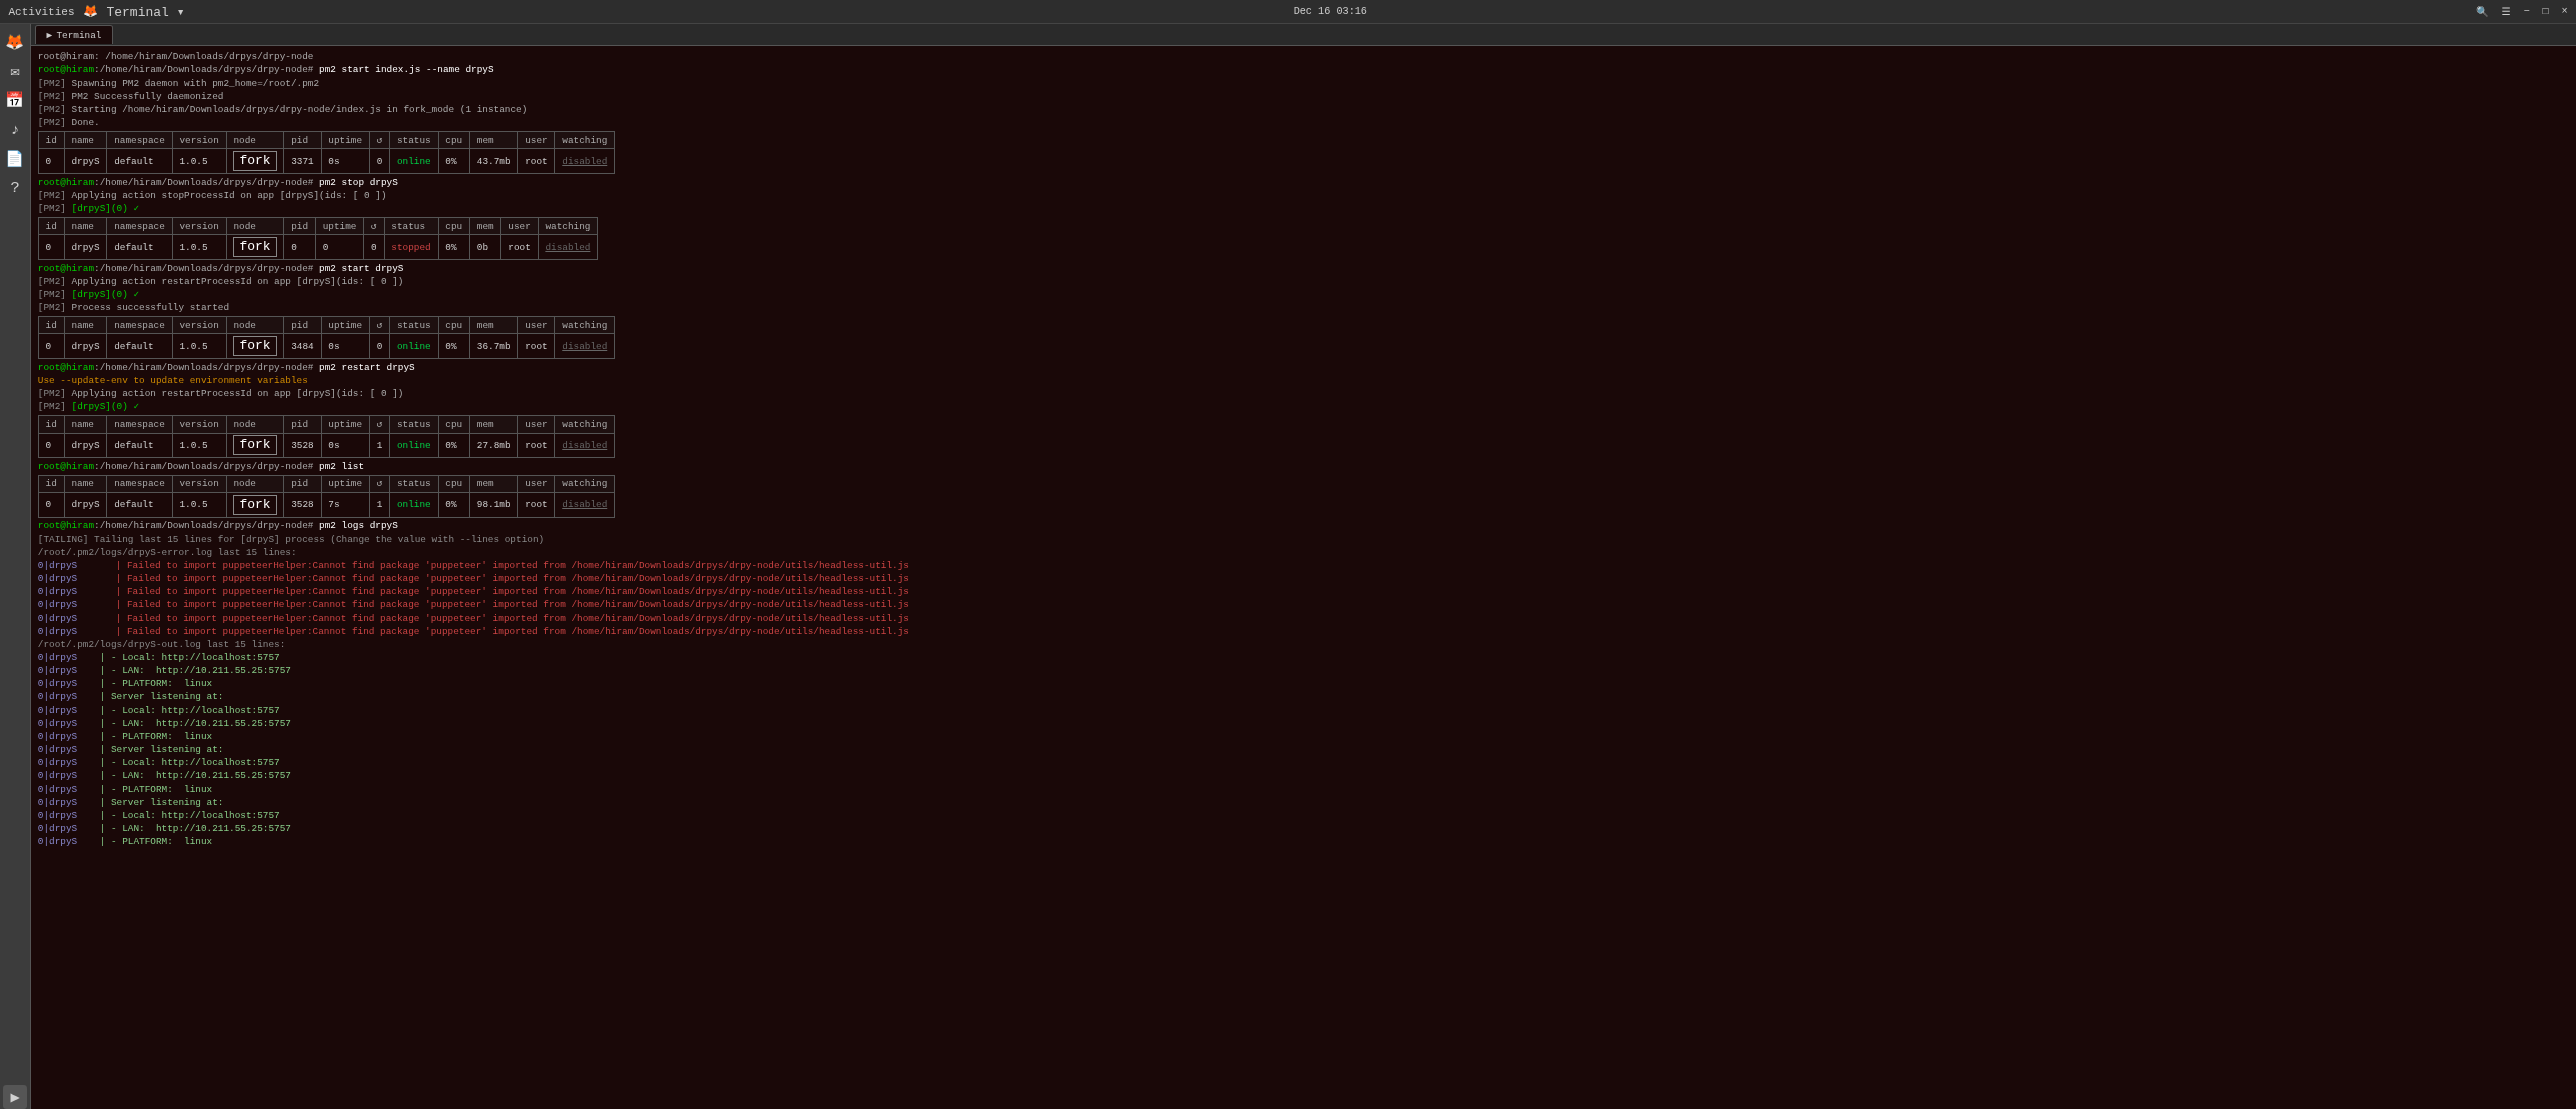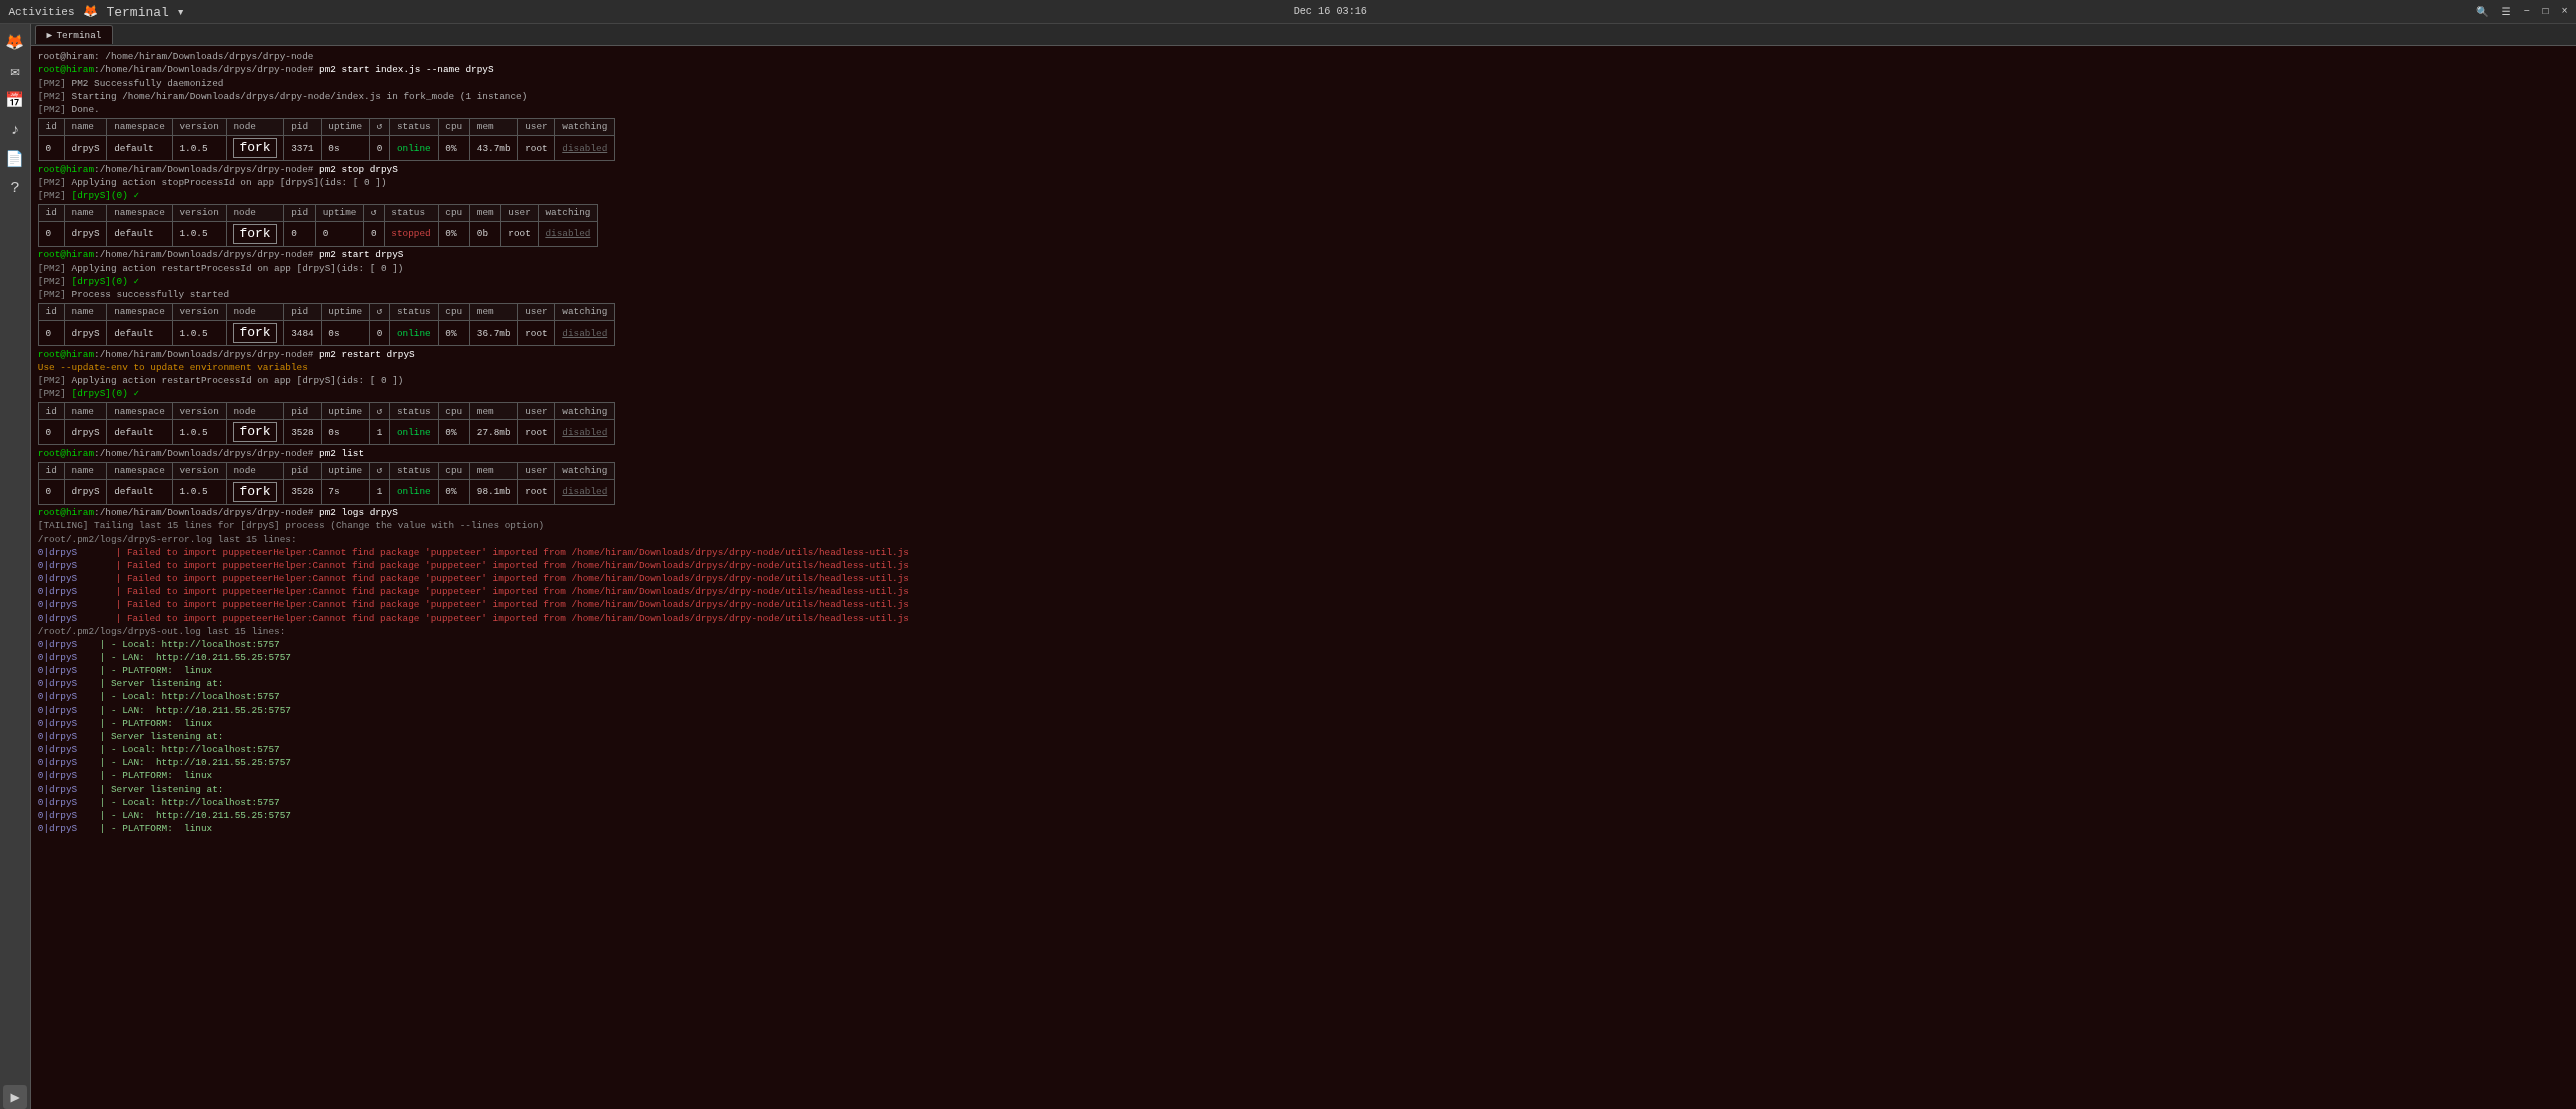--- a/index.html
+++ b/index.html
@@ -210,20 +210,21 @@
         <span>▶</span>
         <span>Terminal</span>
       </div>
     </div>
 
     <div class="terminal-content">
 
       <span class="line"><span style="color:#aaa;">root@hiram: /home/hiram/Downloads/drpys/drpy-node</span></span>
 
       <span class="line"><span class="prompt">root@hiram</span><span style="color:#aaa;">:/home/hiram/Downloads/drpys/drpy-node#</span><span class="cmd"> pm2 start index.js --name drpyS</span></span>
+      <span class="line"><span class="pm2-tag">[PM2] </span><span class="pm2-info">Spawning PM2 daemon with pm2_home=/root/.pm2</span></span>
       <span class="line"><span class="pm2-tag">[PM2] </span><span class="pm2-info">PM2 Successfully daemonized</span></span>
       <span class="line"><span class="pm2-tag">[PM2] </span><span class="pm2-info">Starting /home/hiram/Downloads/drpys/drpy-node/index.js in fork_mode (1 instance)</span></span>
       <span class="line"><span class="pm2-tag">[PM2] </span><span class="pm2-info">Done.</span></span>
 
       <div class="pm2-table">
         <table>
           <thead>
             <tr>
               <th>id</th>
               <th>name</th>

